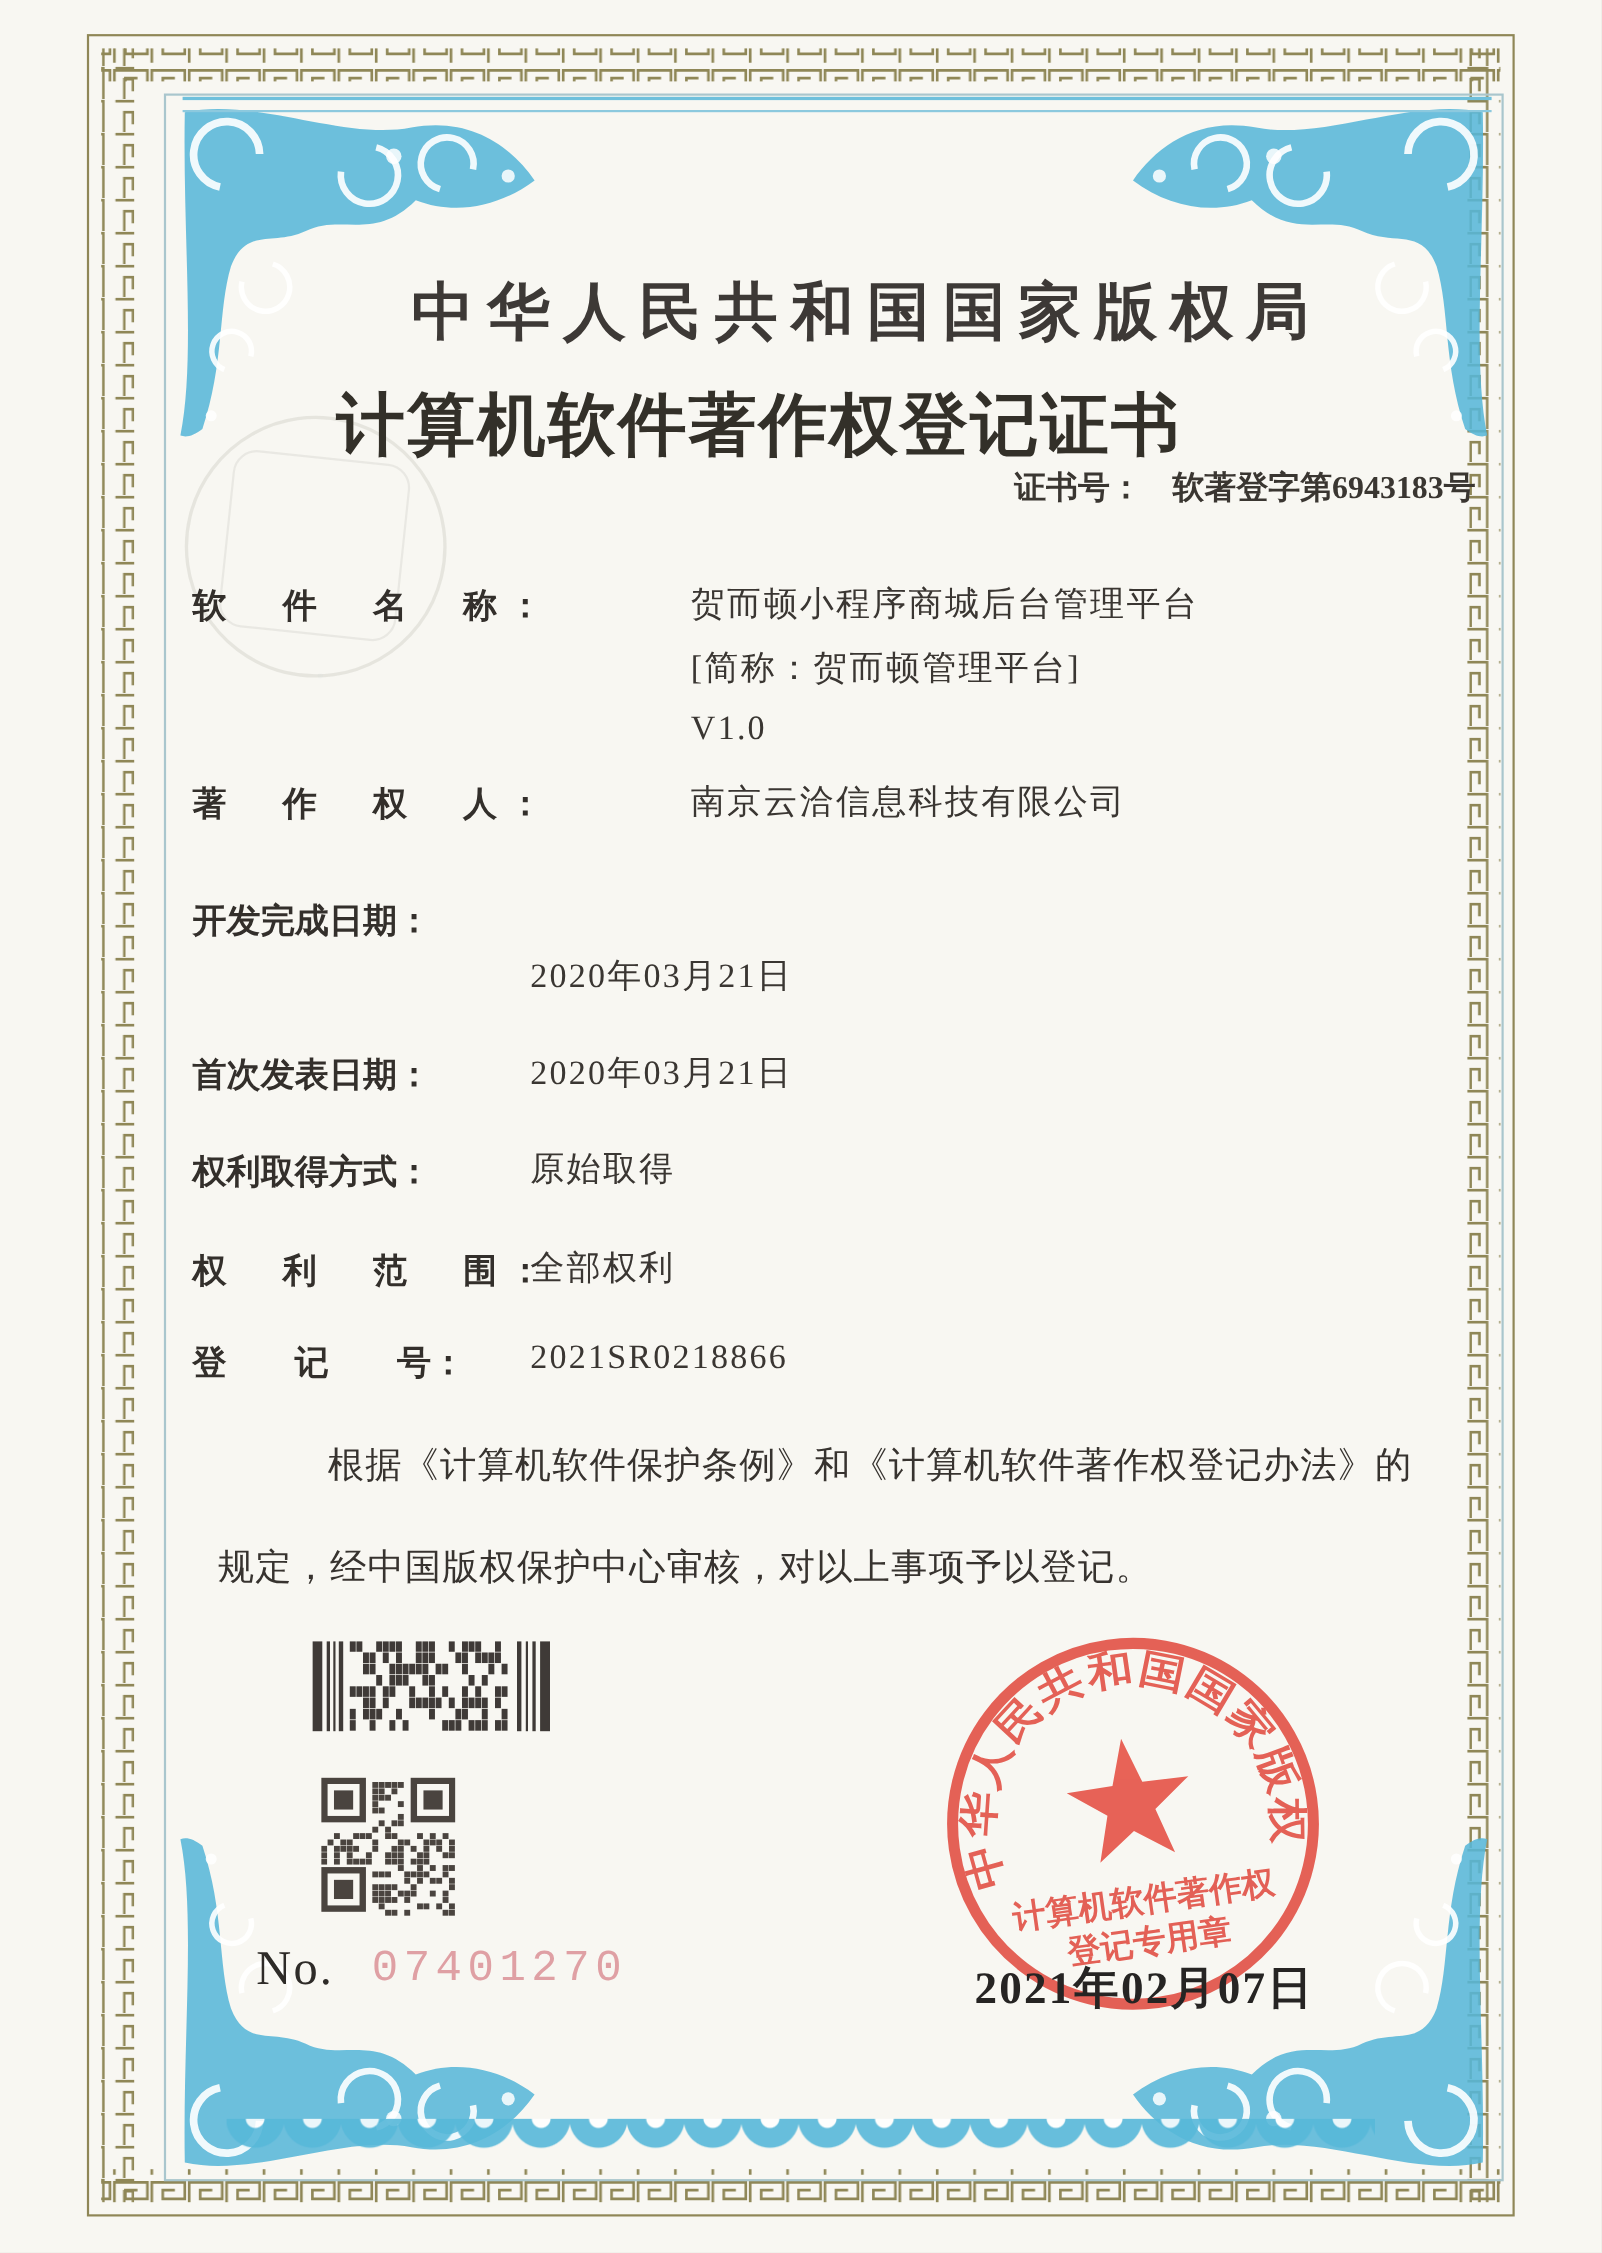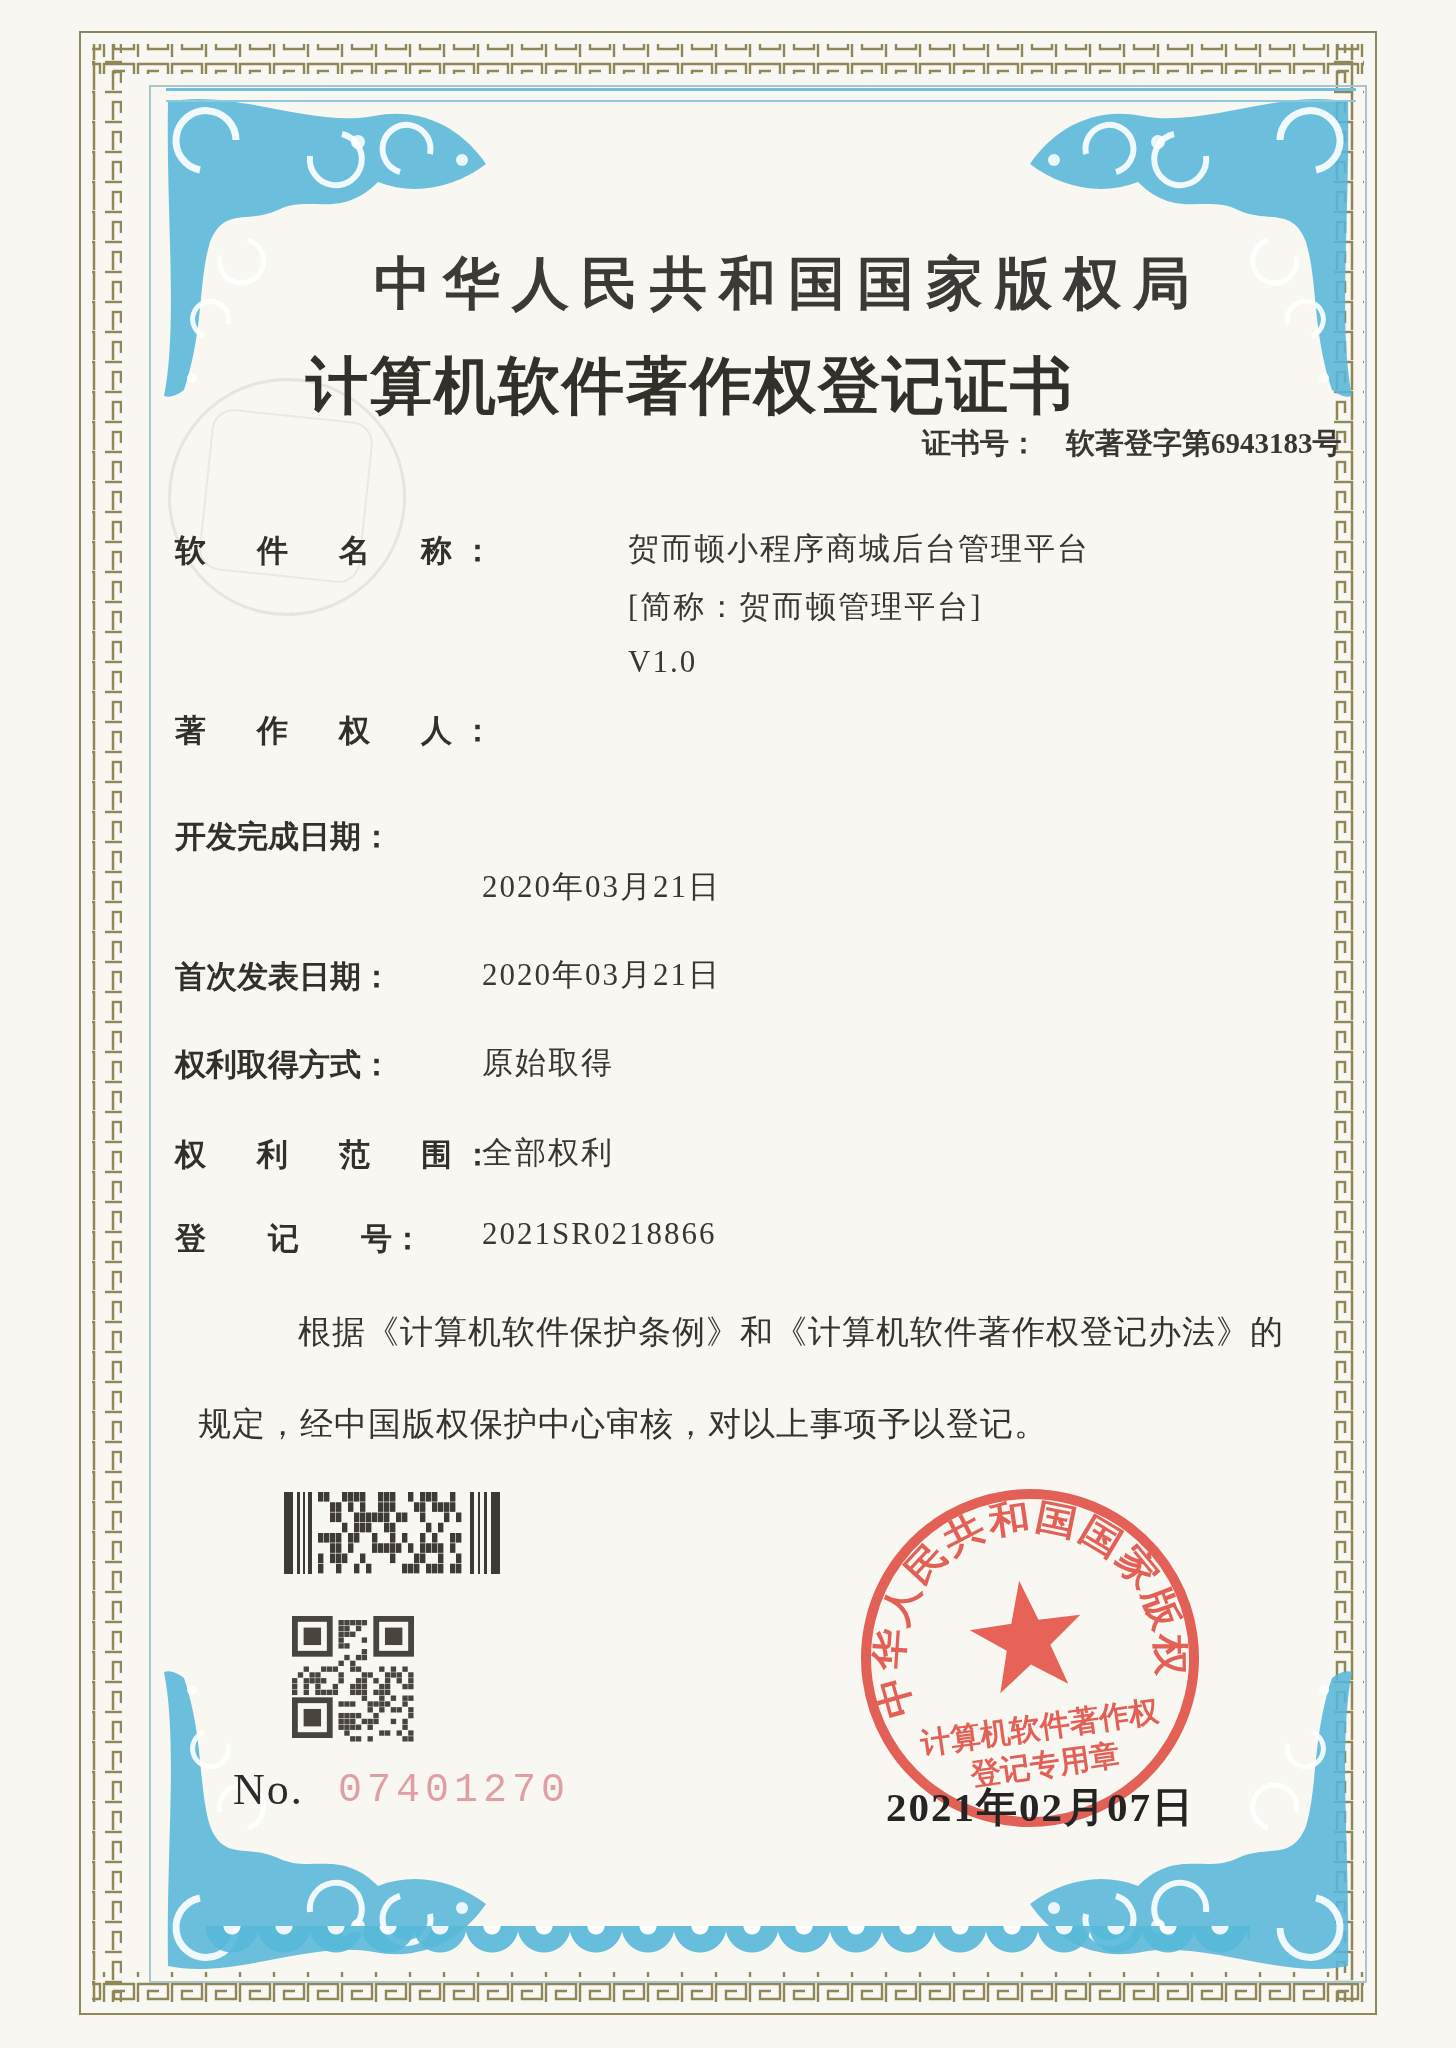--- a/index.html
+++ b/index.html
@@ -104,20 +104,21 @@
   <div class="abs certno">
     <span>证书号：</span><span class="val">软著登字第6943183号</span>
   </div>
 
   <div class="abs label spread" style="top:530px">软　件　名　称：</div>
   <div class="abs value v-main" style="top:528px">贺而顿小程序商城后台管理平台</div>
   <div class="abs value v-main" style="top:586px">[简称：贺而顿管理平台]</div>
   <div class="abs value v-main" style="top:644px">V1.0</div>
 
   <div class="abs label spread" style="top:710px">著　作　权　人：</div>
+  <div class="abs value v-main" style="top:708px">南京云洽信息科技有限公司</div>
 
   <div class="abs label" style="top:816px">开发完成日期：</div>
   <div class="abs value v-col" style="top:866px">2020年03月21日</div>
 
   <div class="abs label" style="top:956px">首次发表日期：</div>
   <div class="abs value v-col" style="top:954px">2020年03月21日</div>
 
   <div class="abs label" style="top:1044px">权利取得方式：</div>
   <div class="abs value v-col" style="top:1042px">原始取得</div>
 

